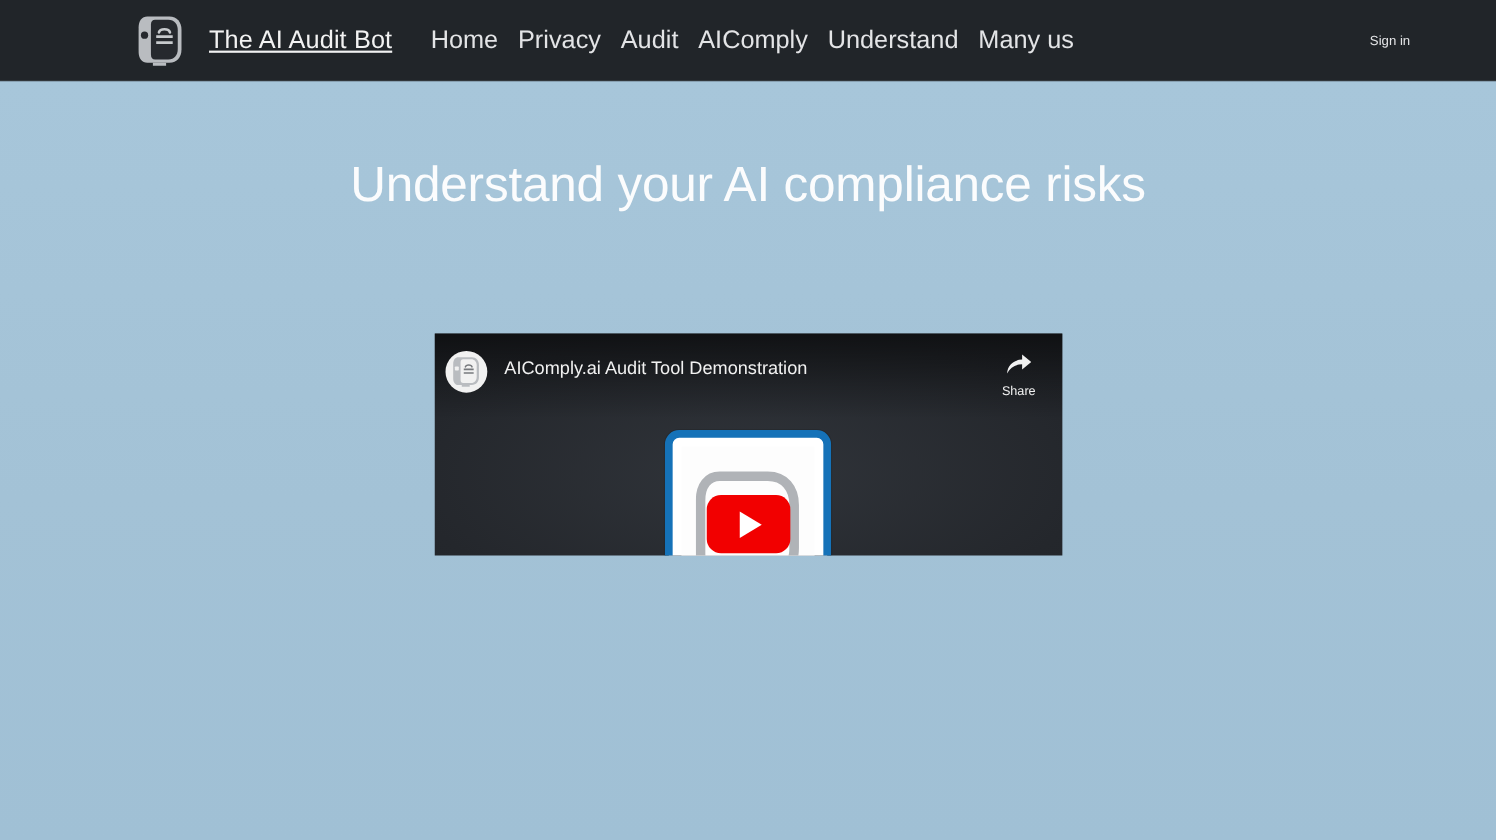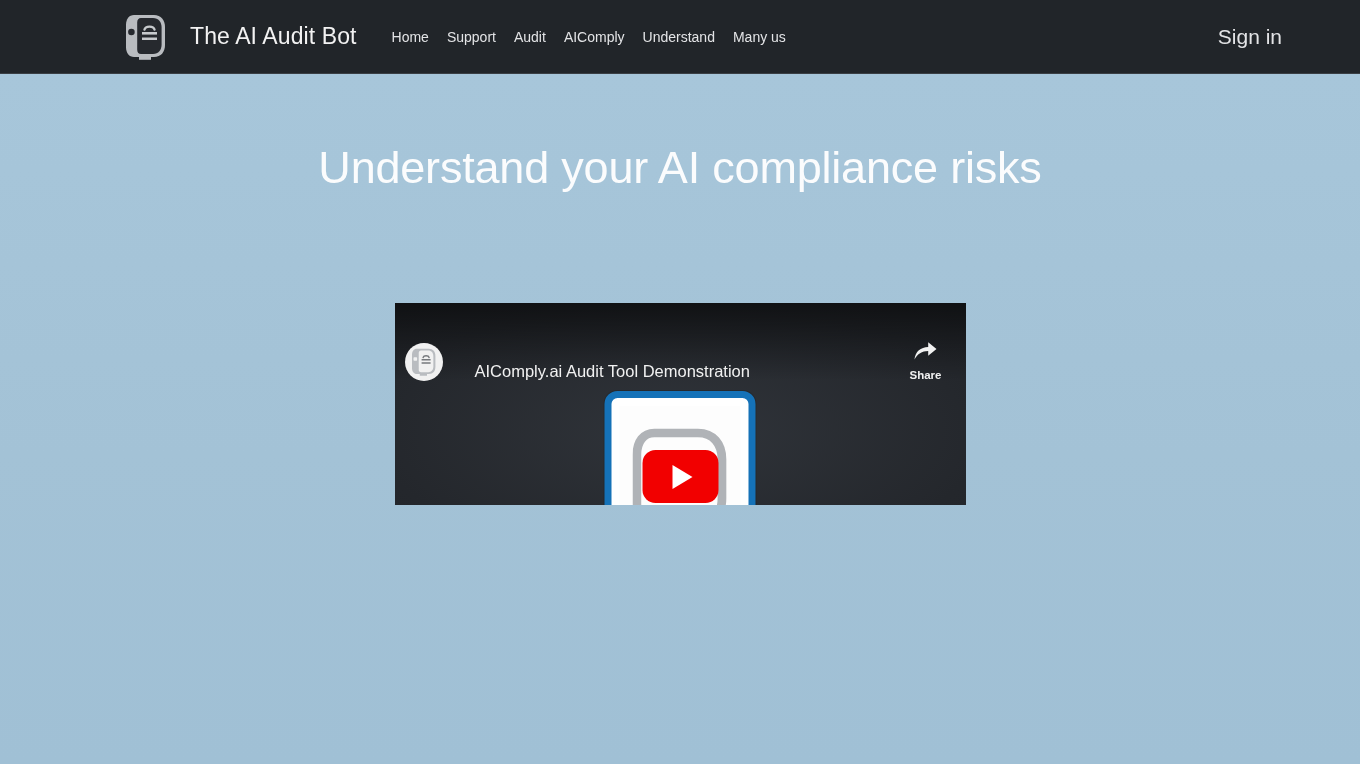--- a/index.html
+++ b/index.html
@@ -38,48 +38,49 @@
     display: block;
   }
 
   .brand-name {
     color: #f2f2f2;
     font-size: 23px;
     font-weight: 400;
     margin-left: 22px;
     letter-spacing: 0.1px;
     white-space: nowrap;
+    text-decoration: underline;
   }
 
   .nav-links {
     display: flex;
     align-items: center;
     list-style: none;
     margin-left: 26px;
   }
 
   .nav-links li { display: block; }
 
   .nav-link {
     color: #e3e4e6;
-    font-size: 14px;
+    font-size: 23px;
     text-decoration: none;
     padding: 6px 9px;
     display: block;
     white-space: nowrap;
   }
 
   .navbar-right {
     margin-left: auto;
     margin-right: 70px;
   }
 
   .signin-link {
     color: #e3e4e6;
-    font-size: 21px;
+    font-size: 12px;
     text-decoration: none;
     padding: 6px 8px;
     white-space: nowrap;
   }
 
   
   .hero {
     position: relative;
     height: 690px;
     background: linear-gradient(180deg, #a7c6da 0%, #a3c2d6 55%, #a0c0d5 100%);
@@ -124,23 +125,22 @@
       radial-gradient(ellipse 120% 90% at 50% 40%, #30343a 0%, #24272c 45%, #1c1f23 100%);
     overflow: hidden;
   }
 
   .video-topbar {
     position: absolute;
     top: 0; left: 0; right: 0;
     height: 78px;
     background: linear-gradient(180deg, rgba(0,0,0,0.55) 0%, rgba(0,0,0,0.18) 65%, rgba(0,0,0,0) 100%);
     display: flex;
-    align-items: flex-end;
+    align-items: flex-start;
     padding: 14px 16px 0 10px;
-    gap: 16px;
   }
 
   .video-avatar {
     width: 38px;
     height: 38px;
     border-radius: 50%;
     background: #f1f1f1;
     flex: 0 0 auto;
     display: flex;
     align-items: center;
@@ -166,21 +166,21 @@
     margin-top: 3px;
     margin-right: 8px;
     flex: 0 0 auto;
     cursor: pointer;
   }
 
   .share-label {
     color: #f1f1f1;
     font-size: 11.5px;
     margin-top: 4px;
-    font-weight: 700;
+    font-weight: 400;
   }
 
   .video-thumb {
     position: absolute;
     left: 50%;
     top: 88px;
     transform: translateX(-50%);
     width: 151px;
     height: 186px;
     background: #ffffff;
@@ -257,21 +257,21 @@
       </svg>
     </span>
     <span class="brand-name">The AI Audit Bot</span>
   </a>
 
   <ul class="nav-links">
     <li>
       <a class="nav-link" href="#">Home</a>
     </li>
     <li>
-      <a class="nav-link" href="#">Support</a>
+      <a class="nav-link" href="#">Privacy</a>
     </li>
     <li>
       <a class="nav-link" href="#">Audit</a>
     </li>
     <li>
       <a class="nav-link" href="#">AIComply</a>
     </li>
     <li>
       <a class="nav-link" href="#">Understand</a>
     </li>

